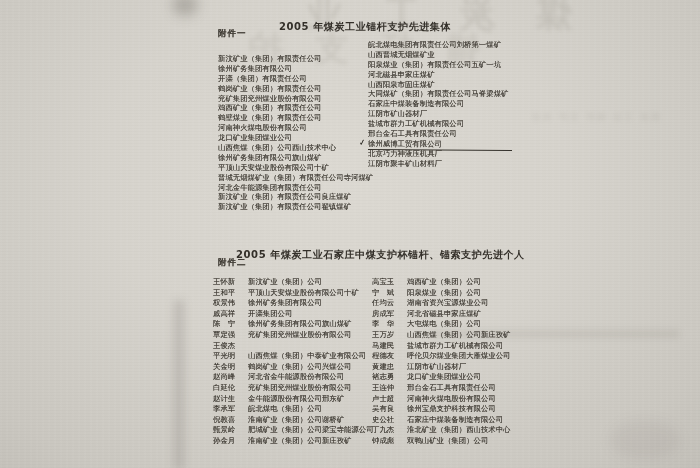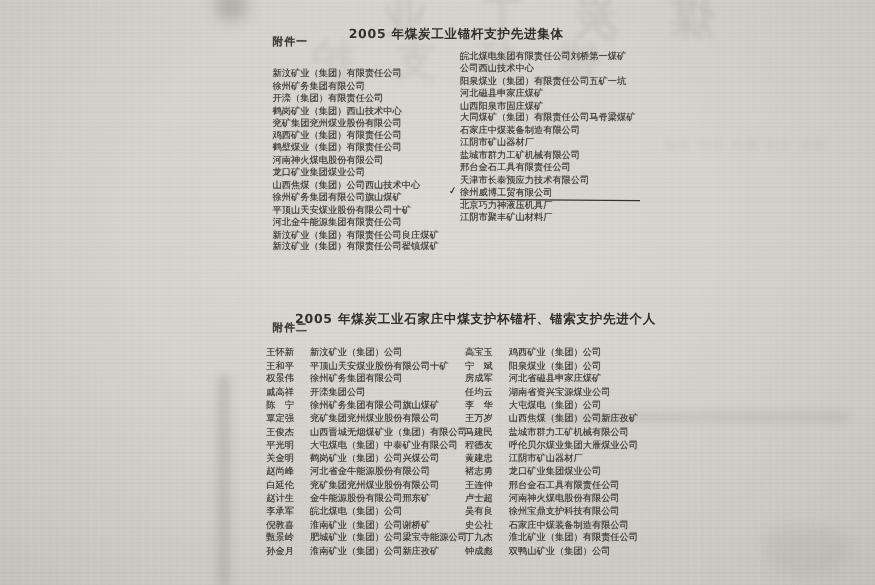--- a/index.html
+++ b/index.html
@@ -85,21 +85,21 @@
         <span class="item-text">徐州矿务集团有限公司</span>
       </div>
 
       <div class="row">
         <span class="mark"></span>
         <span class="item-text">开滦（集团）有限责任公司</span>
       </div>
 
       <div class="row">
         <span class="mark"></span>
-        <span class="item-text">鹤岗矿业（集团）西山技术中心</span>
+        <span class="item-text">鹤岗矿业（集团）有限责任公司</span>
       </div>
 
       <div class="row">
         <span class="mark"></span>
         <span class="item-text">兖矿集团兖州煤业股份有限公司</span>
       </div>
 
       <div class="row">
         <span class="mark"></span>
         <span class="item-text">鸡西矿业（集团）有限责任公司</span>
@@ -128,20 +128,24 @@
       <div class="row">
         <span class="mark"></span>
         <span class="item-text">徐州矿务集团有限公司旗山煤矿</span>
       </div>
 
       <div class="row">
         <span class="mark"></span>
         <span class="item-text">平顶山天安煤业股份有限公司十矿</span>
       </div>
 
+      <div class="row">
+        <span class="mark"></span>
+        <span class="item-text">晋城无烟煤矿业（集团）有限责任公司寺河煤矿</span>
+      </div>
 
       <div class="row">
         <span class="mark"></span>
         <span class="item-text">河北金牛能源集团有限责任公司</span>
       </div>
 
       <div class="row">
         <span class="mark"></span>
         <span class="item-text">新汶矿业（集团）有限责任公司良庄煤矿</span>
       </div>
@@ -154,21 +158,21 @@
 
   <div class="list-col a1 ink" id="a1-right">
 
       <div class="row">
         <span class="mark"></span>
         <span class="item-text">皖北煤电集团有限责任公司刘桥第一煤矿</span>
       </div>
 
       <div class="row">
         <span class="mark"></span>
-        <span class="item-text">公司西山技术中心</span>
+        <span class="item-text">山西晋城无烟煤矿业</span>
       </div>
 
       <div class="row">
         <span class="mark"></span>
         <span class="item-text">阳泉煤业（集团）有限责任公司五矿一坑</span>
       </div>
 
       <div class="row">
         <span class="mark"></span>
         <span class="item-text">河北磁县申家庄煤矿</span>
@@ -197,24 +201,20 @@
       <div class="row">
         <span class="mark"></span>
         <span class="item-text">盐城市群力工矿机械有限公司</span>
       </div>
 
       <div class="row">
         <span class="mark"></span>
         <span class="item-text">邢台金石工具有限责任公司</span>
       </div>
 
-      <div class="row">
-        <span class="mark"></span>
-        <span class="item-text">天津市长泰预应力技术有限公司</span>
-      </div>
 
       <div class="row marked">
         <span class="mark">✓</span>
         <span class="item-text">徐州威博工贸有限公司</span>
       </div>
 
       <div class="row">
         <span class="mark"></span>
         <span class="item-text">北京巧力神液压机具厂</span>
       </div>
@@ -258,26 +258,25 @@
         <span class="person-org">徐州矿务集团有限公司旗山煤矿</span>
       </div>
 
       <div class="row">
         <span class="person-name">覃定强</span>
         <span class="person-org">兖矿集团兖州煤业股份有限公司</span>
       </div>
 
       <div class="row">
         <span class="person-name">王俊杰</span>
-        <span class="person-org">山西晋城无烟煤矿业（集团）有限公司</span>
       </div>
 
       <div class="row">
         <span class="person-name">平光明</span>
-        <span class="person-org">大屯煤电（集团）中泰矿业有限公司</span>
+        <span class="person-org">山西焦煤（集团）中泰矿业有限公司</span>
       </div>
 
       <div class="row">
         <span class="person-name">关金明</span>
         <span class="person-org">鹤岗矿业（集团）公司兴煤公司</span>
       </div>
 
       <div class="row">
         <span class="person-name">赵尚峰</span>
         <span class="person-org">河北省金牛能源股份有限公司</span>
@@ -320,30 +319,30 @@
         <span class="person-name">高宝玉</span>
         <span class="person-org">鸡西矿业（集团）公司</span>
       </div>
 
       <div class="row">
         <span class="person-name">宁　斌</span>
         <span class="person-org">阳泉煤业（集团）公司</span>
       </div>
 
       <div class="row">
+        <span class="person-name">任均云</span>
+        <span class="person-org">湖南省资兴宝源煤业公司</span>
+      </div>
+
+      <div class="row">
         <span class="person-name">房成军</span>
         <span class="person-org">河北省磁县申家庄煤矿</span>
       </div>
 
       <div class="row">
-        <span class="person-name">任均云</span>
-        <span class="person-org">湖南省资兴宝源煤业公司</span>
-      </div>
-
-      <div class="row">
         <span class="person-name">李　华</span>
         <span class="person-org">大屯煤电（集团）公司</span>
       </div>
 
       <div class="row">
         <span class="person-name">王万岁</span>
         <span class="person-org">山西焦煤（集团）公司新庄孜矿</span>
       </div>
 
       <div class="row">
@@ -382,21 +381,21 @@
         <span class="person-org">徐州宝鼎支护科技有限公司</span>
       </div>
 
       <div class="row">
         <span class="person-name">史公社</span>
         <span class="person-org">石家庄中煤装备制造有限公司</span>
       </div>
 
       <div class="row">
         <span class="person-name">丁九杰</span>
-        <span class="person-org">淮北矿业（集团）有限责任公司</span>
+        <span class="person-org">淮北矿业（集团）西山技术中心</span>
       </div>
 
       <div class="row">
         <span class="person-name">钟成彪</span>
         <span class="person-org">双鸭山矿业（集团）公司</span>
       </div>
     </div>
 
 </div>
 

